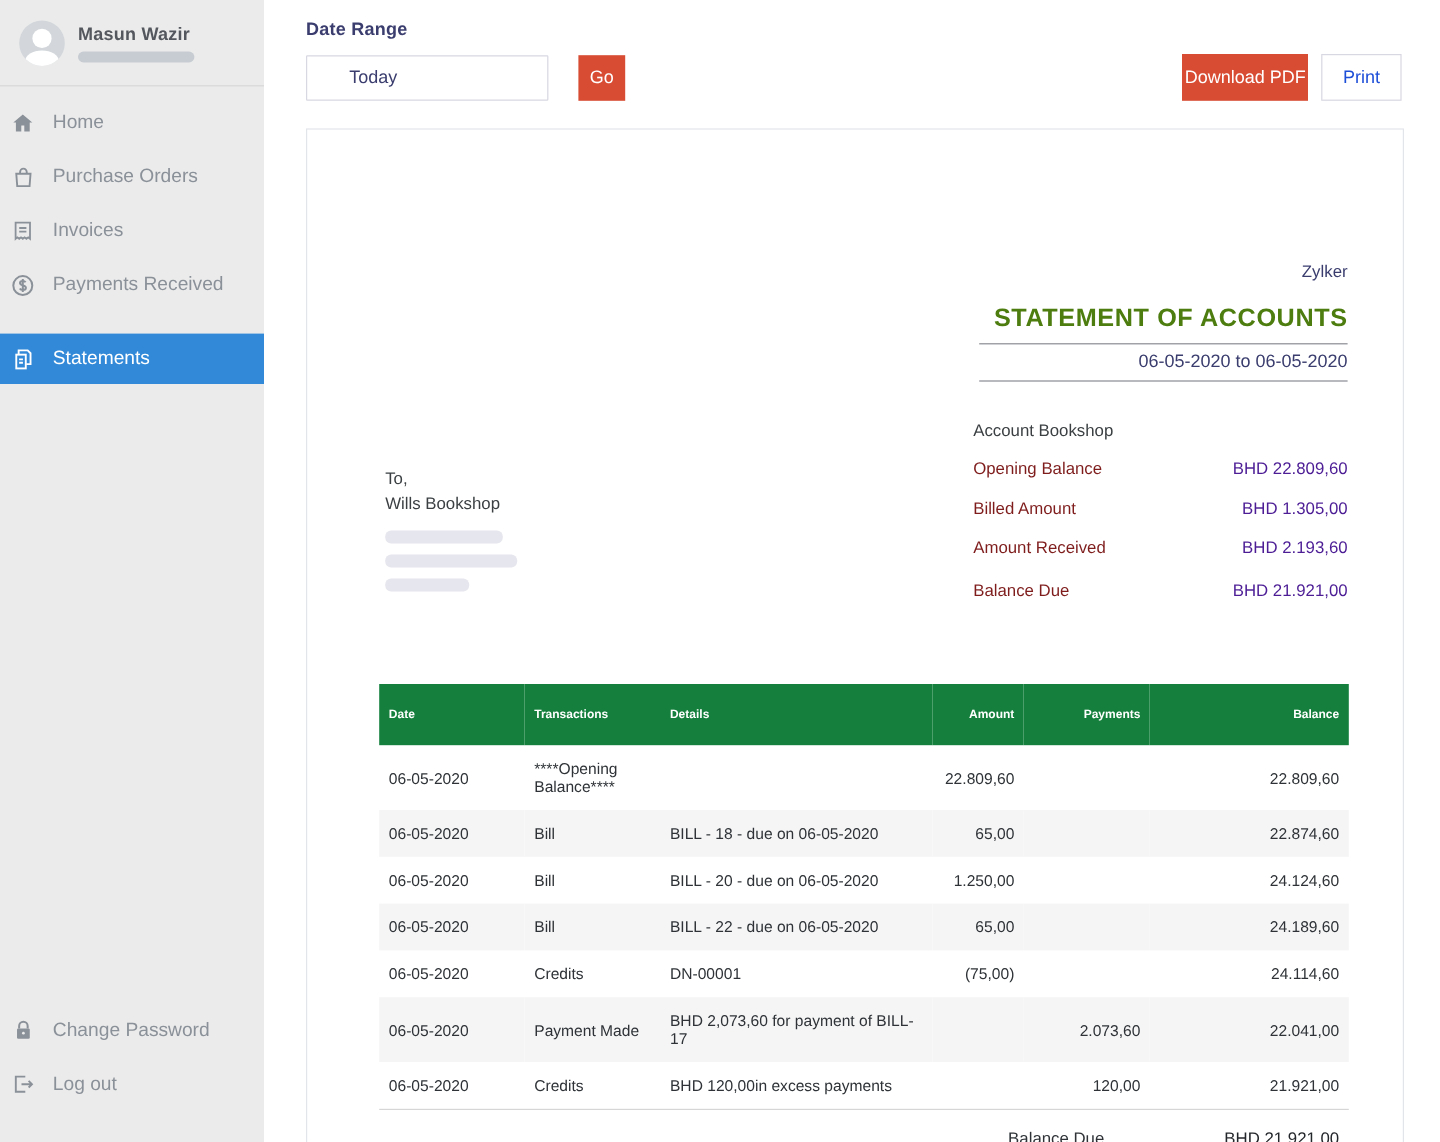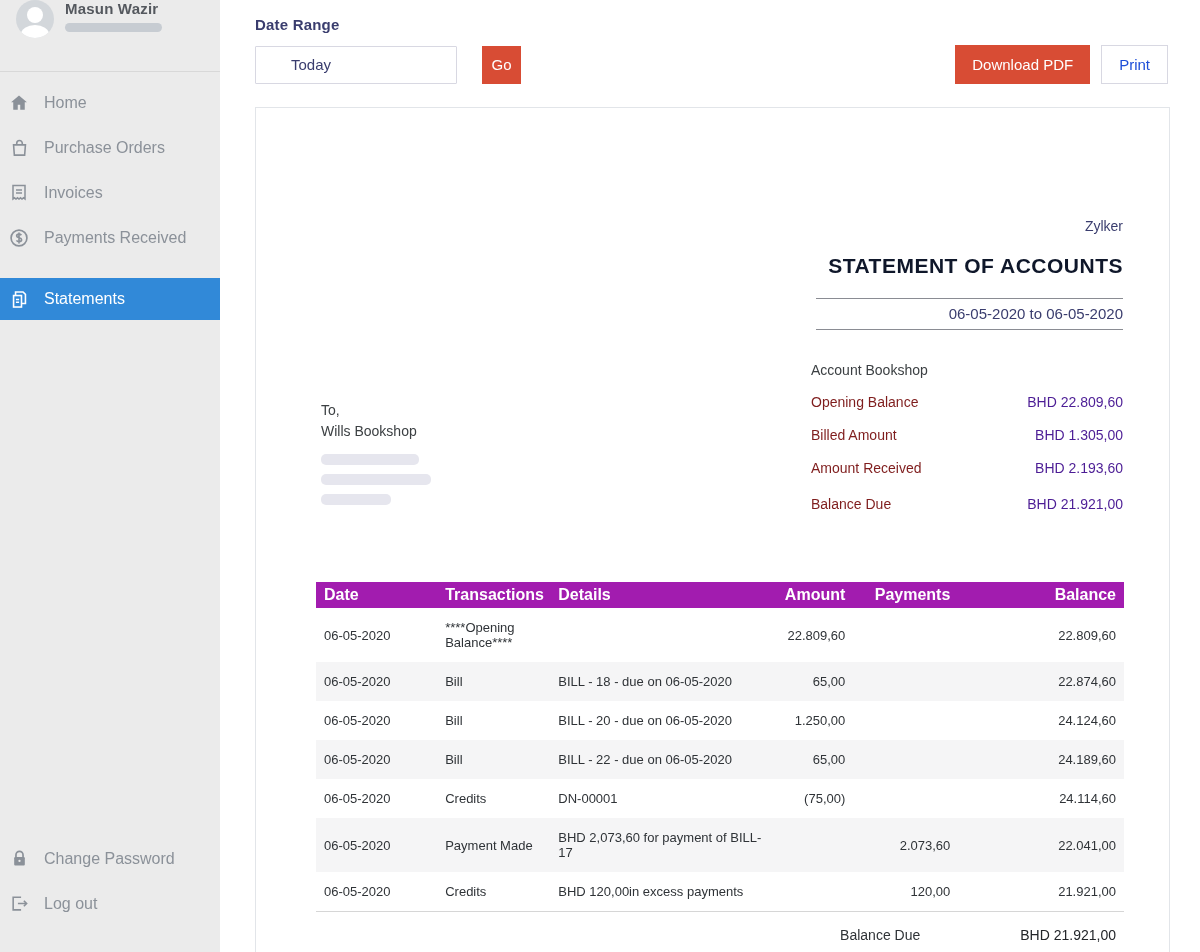--- a/index.html
+++ b/index.html
@@ -3,21 +3,21 @@
 <meta charset="utf-8">
 <style>
   * { margin:0; padding:0; box-sizing:border-box; }
   html,body { width:1200px; height:952px; overflow:hidden;
     font-family:"Liberation Sans", sans-serif; background:#fff; color:#33373b; }
 
   
   .sidebar { position:absolute; left:0; top:0; width:220px; height:952px;
     background:#ebebeb; display:flex; flex-direction:column; }
   .side-head { height:72px; border-bottom:1px solid #d8d8d8; display:flex;
-    padding:0 16px; }
+    align-items:center; padding:0 16px; }
   .avatar { width:38px; height:38px; border-radius:50%; background:#d3d7db;
     position:relative; overflow:hidden; flex:0 0 38px; }
   .avatar .head { position:absolute; left:11px; top:7px; width:16px; height:16px;
     border-radius:50%; background:#fff; }
   .avatar .torso { position:absolute; left:5px; top:25px; width:28px; height:18px;
     border-radius:50% 50% 0 0; background:#fff; }
   .user-meta { margin-left:11px; }
   .user-name { font-size:15px; font-weight:bold; color:#54585e; letter-spacing:.2px; }
   .user-pill { margin-top:6px; width:97px; height:9px; border-radius:5px; background:#c7ccd2; }
 
@@ -36,52 +36,52 @@
   .dr-label { font-size:15px; color:#3a3d6e; font-weight:bold; letter-spacing:.2px; }
   .controls { margin-top:12px; display:flex; align-items:center; }
   .select-box { width:202px; height:38px; background:#fff; border:1px solid #d8d8e2;
     border-radius:1px; font-size:15px; color:#3a3d6e; display:flex; align-items:center;
     padding-left:35px; cursor:pointer; }
   .btn { border:none; border-radius:0; font-size:15px; cursor:pointer;
     font-family:"Liberation Sans", sans-serif; }
   .btn-red { background:#d84c34; color:#fff; }
   .go-btn { width:39px; height:38px; margin-left:25px; }
   .right-group { margin-left:auto; display:flex; align-items:center; }
-  .dl-btn { height:39px; padding:0 17px; }
+  .dl-btn { height:39px; padding:0 2px; }
   .print-btn { height:39px; padding:0 17px; margin-left:11px; background:#fff;
     border:1px solid #d8d8e2; color:#1d4ed8; }
 
   
   .document { margin:23px 30px 0 35px; border:1px solid #e2e5e9; background:#fff;
     height:850px; padding-top:110px; position:relative; }
   .company { text-align:right; padding-right:46px; font-size:14px; color:#3a3d6e; }
   .title-block { width:307px; margin:20px 46px 0 auto; }
-  .doc-title { font-size:21px; font-weight:bold; color:#0f172a; letter-spacing:.5px;
-    text-align:right; padding-bottom:20px; border-bottom:1px solid #8a8c93; white-space:nowrap; }
+  .doc-title { font-size:21px; font-weight:bold; color:#4d7c0f; letter-spacing:.5px;
+    text-align:right; padding-bottom:8px; border-bottom:1px solid #8a8c93; white-space:nowrap; }
   .doc-period { font-size:15px; color:#3a3d6e; text-align:right; padding:6px 0 7px;
     border-bottom:1px solid #8a8c93; }
 
   .meta-row { display:flex; margin-top:32px; }
   .to-block { margin-left:65px; margin-top:38px; font-size:14px; color:#3c4043; }
   .to-block .line { line-height:21px; }
   .bar { background:#e6e6ee; height:11px; border-radius:5px; margin-top:9px; }
   .bar1 { width:98px; margin-top:12px; } .bar2 { width:110px; } .bar3 { width:70px; }
 
   .summary { margin-left:auto; width:312px; margin-right:46px; font-size:14px; }
   .summary-heading { color:#3c4043; margin-bottom:16px; }
   .sum-row { display:flex; justify-content:space-between; margin-bottom:17px; }
   .sum-row .lbl { color:#7f1d1d; }
   .sum-row .val { color:#4c1d95; }
   .sum-row.due { margin-top:20px; }
 
   
   .stmt-table-wrap { margin:53px 45px 0 60px; }
   table.stmt { width:100%; border-collapse:collapse; table-layout:fixed; }
-  .stmt th { background:#a21caf; color:#fff; font-size:16px; font-weight:bold;
-    padding:4px 8px; text-align:left; }
+  .stmt th { background:#15803d; color:#fff; font-size:10px; font-weight:bold;
+    padding:20px 8px; text-align:left; }
   .stmt th.r, .stmt td.r { text-align:right; }
   .stmt col.c-date{width:15%} .stmt col.c-trans{width:14%} .stmt col.c-det{width:28%}
   .stmt col.c-amt{width:9.5%} .stmt col.c-pay{width:13%} .stmt col.c-bal{width:20.5%}
   .stmt td { font-size:13px; color:#2f3337; padding:12px 8px; vertical-align:middle; }
   .stmt tbody tr:nth-child(even) { background:#f5f5f6; }
   .tfoot-row { border-top:1px solid #d6d6d6; margin-top:0; padding:15px 8px 14px;
     text-align:right; font-size:14px; color:#2f3337; }
   .tfoot-row .lbl { margin-right:100px; }
   .tfoot-row .val { color:#23262a; }
 </style>

